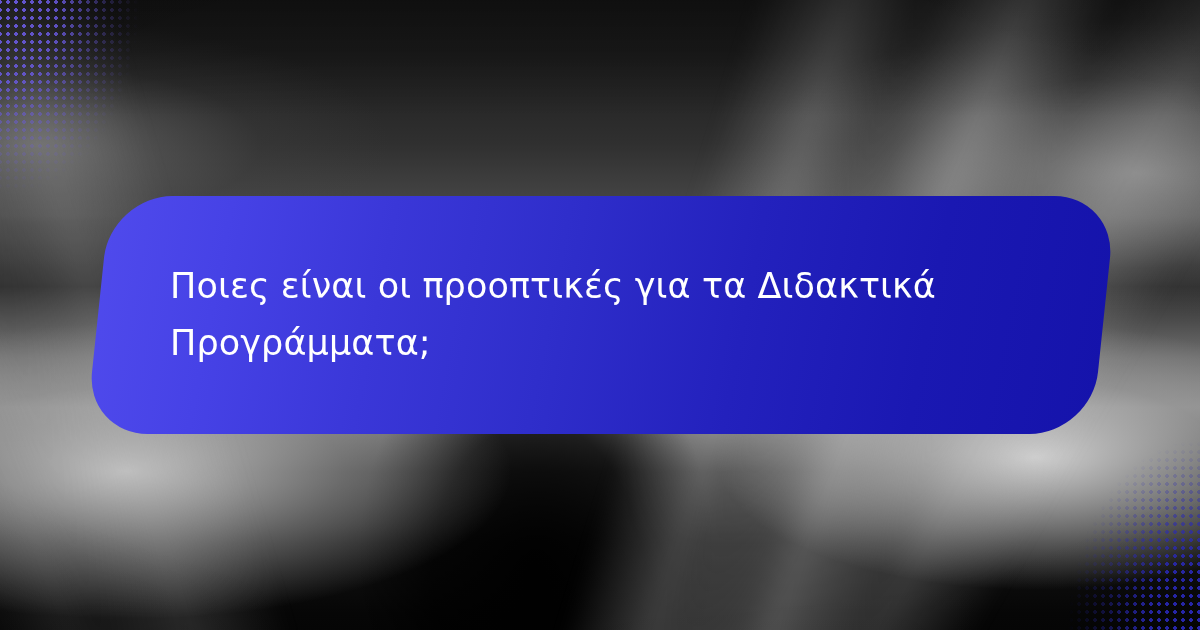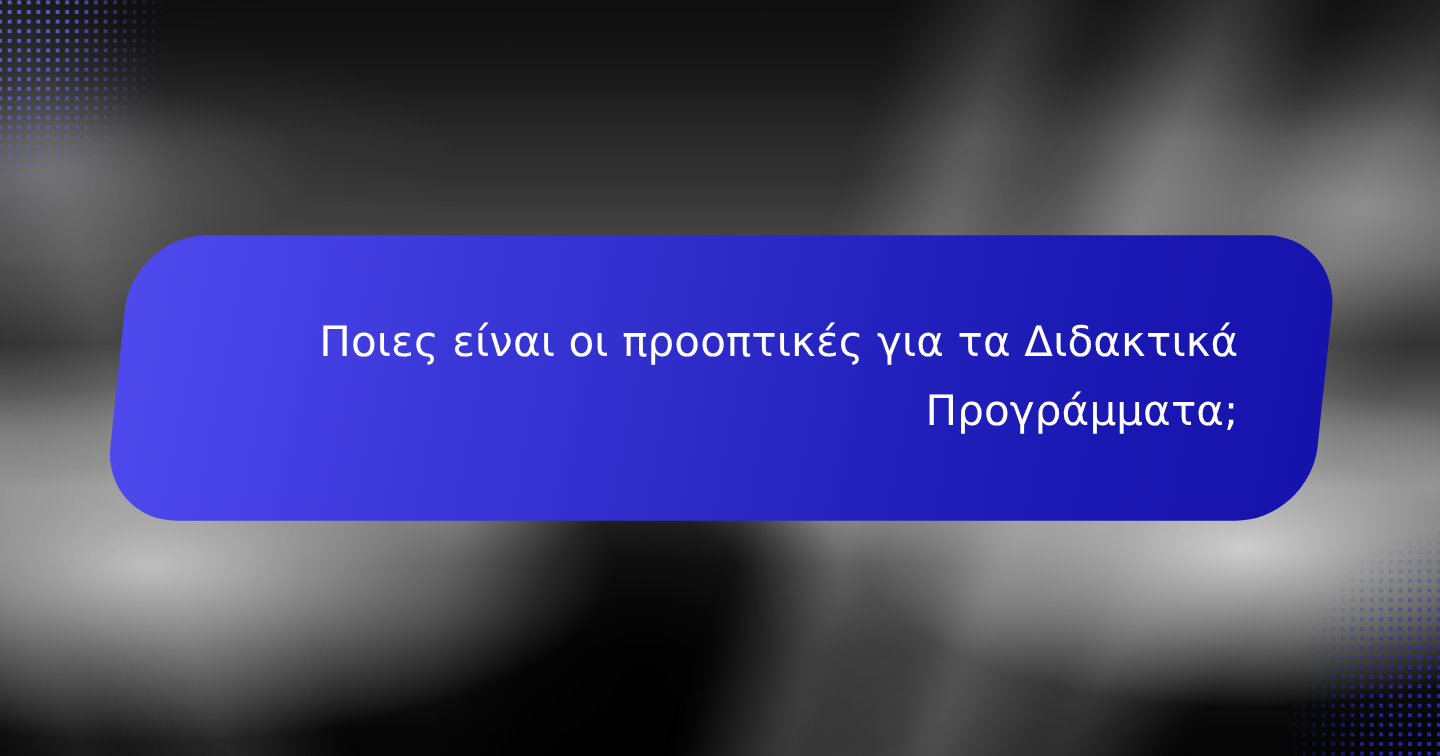--- a/index.html
+++ b/index.html
@@ -117,21 +117,21 @@
     background:linear-gradient(95deg, #4f4aec 0%, #4642e6 12%, #3a37d8 28%, #2f2ecb 45%, #2321bd 64%, #1a18b2 82%, #1513ab 100%);
   }
   .banner-text {
     position:absolute;
     inset:0;
     display:flex;
     flex-direction:column;
     align-items:center;
     justify-content:center;
     padding:0 72px;
-    text-align:right;
+    text-align:left;
     color:#ffffff;
     font-family:"DejaVu Sans", sans-serif;
     font-size:35px;
     font-weight:400;
     line-height:1.62;
     letter-spacing:0.1px;
     white-space:pre-wrap;
   }
 </style>
 </head>

